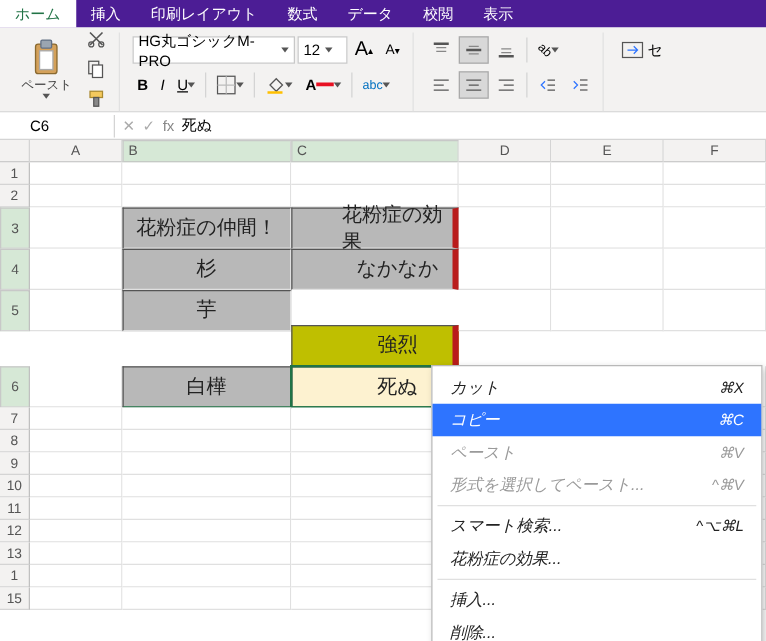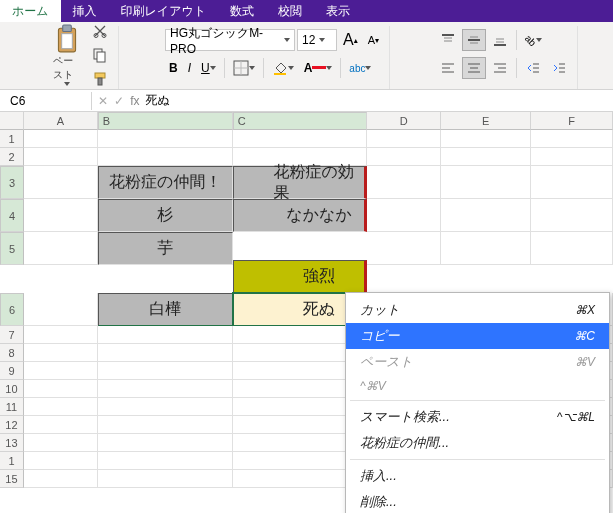--- a/index.html
+++ b/index.html
@@ -2,68 +2,69 @@
 <html><head>
 <meta charset="utf-8">
 <style>
   * { box-sizing: border-box; margin: 0; padding: 0; font-family: "Hiragino Kaku Gothic Pro", "Meiryo", sans-serif; }
   body { background: #fff; width: 613px; height: 513px; overflow: hidden; font-size: 12px; }
   .ribbon-tabs { display: flex; background: #4c1d95; color: #fff; height: 22px; align-items: stretch; }
   .ribbon-tab { padding: 3px 12px 0; font-size: 12px; cursor: pointer; }
   .ribbon-tab.active { background: #fff; color: #217346; font-weight: 500; }
   .ribbon { background: #f3f2f1; border-bottom: 1px solid #d4d4d4; height: 68px; display: flex; padding: 4px 6px 0; gap: 4px; }
   .rgroup { display: flex; flex-direction: column; border-right: 1px solid #e1e1e1; padding: 0 6px; }
-  .rrow { display: flex; align-items: center; gap: 2px; height: 28px; margin-left: 36px; }
+  .rrow { display: flex; align-items: center; gap: 2px; height: 28px; }
   .btn { padding: 2px 3px; border: 1px solid transparent; display: inline-flex; align-items: center; justify-content: center; cursor: pointer; }
   .paste { display: flex; flex-direction: column; align-items: center; gap: 0; padding: 2px 4px; }
   .paste-icon { width: 28px; height: 30px; }
   .paste-label { font-size: 10px; color: #444; }
   .dd { width: 0; height: 0; border-left: 3px solid transparent; border-right: 3px solid transparent; border-top: 4px solid #555; }
   .sel { border: 1px solid #c8c8c8; background: #fff; height: 22px; display: flex; align-items: center; padding: 0 4px; gap: 4px; }
   .font-sel { width: 130px; }
   .size-sel { width: 40px; }
   .alpha-big { font-size: 16px; }
   .alpha-small { font-size: 11px; }
   .rule { width: 1px; background: #d4d4d4; height: 20px; margin: 0 2px; }
   .namebox-row { display: flex; align-items: center; height: 22px; border-bottom: 1px solid #d4d4d4; background: #fff; }
-  .namebox { width: 92px; border-right: 1px solid #d4d4d4; padding: 2px 10px; font-size: 12px; }
+  .namebox { width: 92px; border-right: 1px solid #d4d4d4; padding: 2px 24px; font-size: 12px; }
   .fx-area { display: flex; align-items: center; gap: 6px; padding: 0 6px; flex: 1; }
   .fx-ico { color: #888; font-size: 12px; }
   .grid-wrap { position: relative; display: flex; flex-direction: column; }
   .colhdrs { display: flex; }
   .corner { width: 24px; height: 18px; background: #f3f2f1; border-right: 1px solid #d4d4d4; border-bottom: 1px solid #c0c0c0; }
   .colhdr { height: 18px; background: #f3f2f1; border-right: 1px solid #d4d4d4; border-bottom: 1px solid #c0c0c0; text-align: center; font-size: 11px; color: #555; line-height: 18px; }
   .rowhdr { width: 24px; background: #f3f2f1; border-right: 1px solid #c0c0c0; border-bottom: 1px solid #d4d4d4; text-align: center; font-size: 11px; color: #555; display: flex; align-items: center; justify-content: center; }
   .gridrow { display: flex; }
   .cell { border-right: 1px solid #e0e0e0; border-bottom: 1px solid #e0e0e0; background: #fff; }
   .wA { width: 74px; } .wB { width: 135px; } .wC { width: 135px; } .wD { width: 74px; } .wE { width: 90px; } .wF { width: 82px; }
   .h0 { height: 18px; } .h1 { height: 18px; } .hT { height: 33px; }
   .tcell { background: #b8b8b8; border-top: 1px solid #555; border-left: 1px solid #555; display: flex; align-items: center; justify-content: center; font-size: 16px; color: #222; }
   .trow-last .tcell { border-bottom: 1px solid #217346; }
-  .tcol-last { border-right: 3px solid #b91c1c; padding-left: 40px; }
+  .tcol-last { border-right: 5px solid #b91c1c; padding-left: 40px; }
   .tcell.yellow { background: #bfbf00; margin-top: 28px; }
   .tcell.cream { background: #fdf2d0; }
   .sel-outline { outline: 2px solid #217346; outline-offset: -1px; }
   .ctxmenu { position: absolute; left: 345px; top: 180px; width: 265px; background: #fff; border: 1px solid #b8b8b8; box-shadow: 2px 2px 6px rgba(0,0,0,0.25); padding: 4px 0; }
   .mitem { display: flex; align-items: center; padding: 4px 14px; font-size: 13px; color: #222; justify-content: space-between; font-style: italic; }
   .mitem.disabled { color: #9a9a9a; }
   .mitem.hl { background: #2e74ff; color: #fff; }
   .msep { height: 1px; background: #e0e0e0; margin: 3px 4px; }
   .sc { font-size: 12px; }
   svg { display: block; }
   .rowhdr.sel, .colhdr.sel { background:#d6e8d6; }
 </style>
 </head>
 <body>
 
 <div class="ribbon-tabs">
   <div class="ribbon-tab active">ホーム</div>
   <div class="ribbon-tab">挿入</div>
   <div class="ribbon-tab">印刷レイアウト</div>
   <div class="ribbon-tab">数式</div>
+  <div class="ribbon-tab">データ</div>
   <div class="ribbon-tab">校閲</div>
   <div class="ribbon-tab">表示</div>
 </div>
 
 <div class="ribbon">
   <div class="rgroup">
     <div class="rrow" style="height:58px;">
       <div class="paste btn">
         <svg class="paste-icon" viewBox="0 0 24 28">
             <rect x="4" y="4" width="16" height="22" rx="2" fill="#d4a15a" stroke="#8a6a30"></rect>
@@ -401,29 +402,30 @@
       </div>
     <div class="mitem hl">
         <span>コピー</span>
         <span class="sc">⌘C</span>
       </div>
     <div class="mitem disabled">
         <span>ペースト</span>
         <span class="sc">⌘V</span>
       </div>
     <div class="mitem disabled">
+        <span>形式を選択してペースト...</span>
         <span class="sc">^⌘V</span>
       </div>
     <div class="msep"></div>
     <div class="mitem">
         <span>スマート検索...</span>
         <span class="sc">^⌥⌘L</span>
       </div>
     <div class="mitem">
-        <span>花粉症の仲間...</span>
+        <span>花粉症の効果...</span>
         <span class="sc"></span>
       </div>
     <div class="msep"></div>
     <div class="mitem">
         <span>挿入...</span>
         <span class="sc"></span>
       </div>
     <div class="mitem">
         <span>削除...</span>
         <span class="sc"></span>

